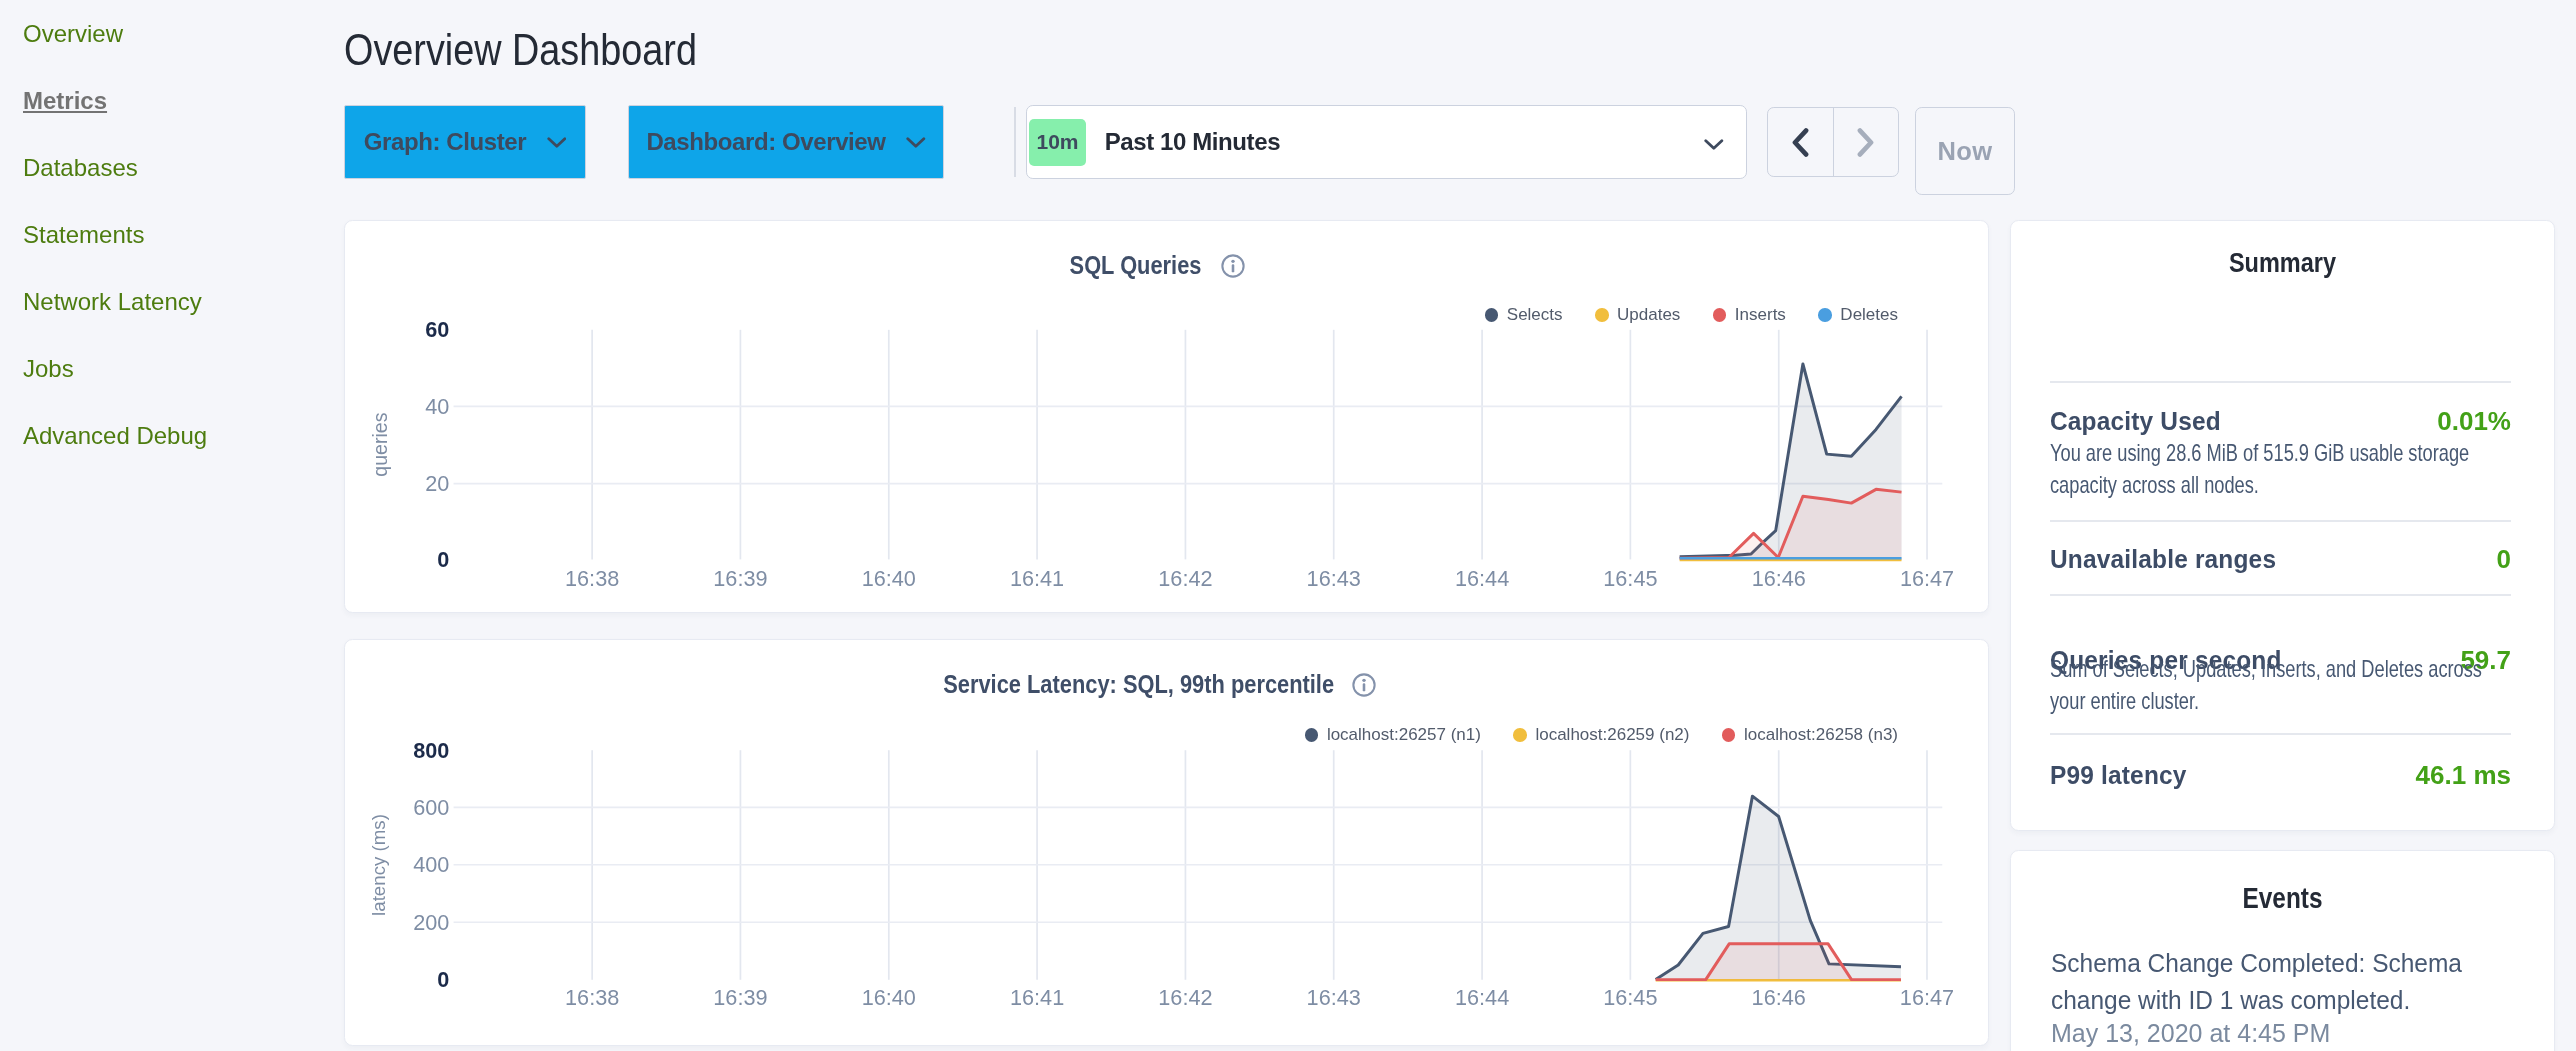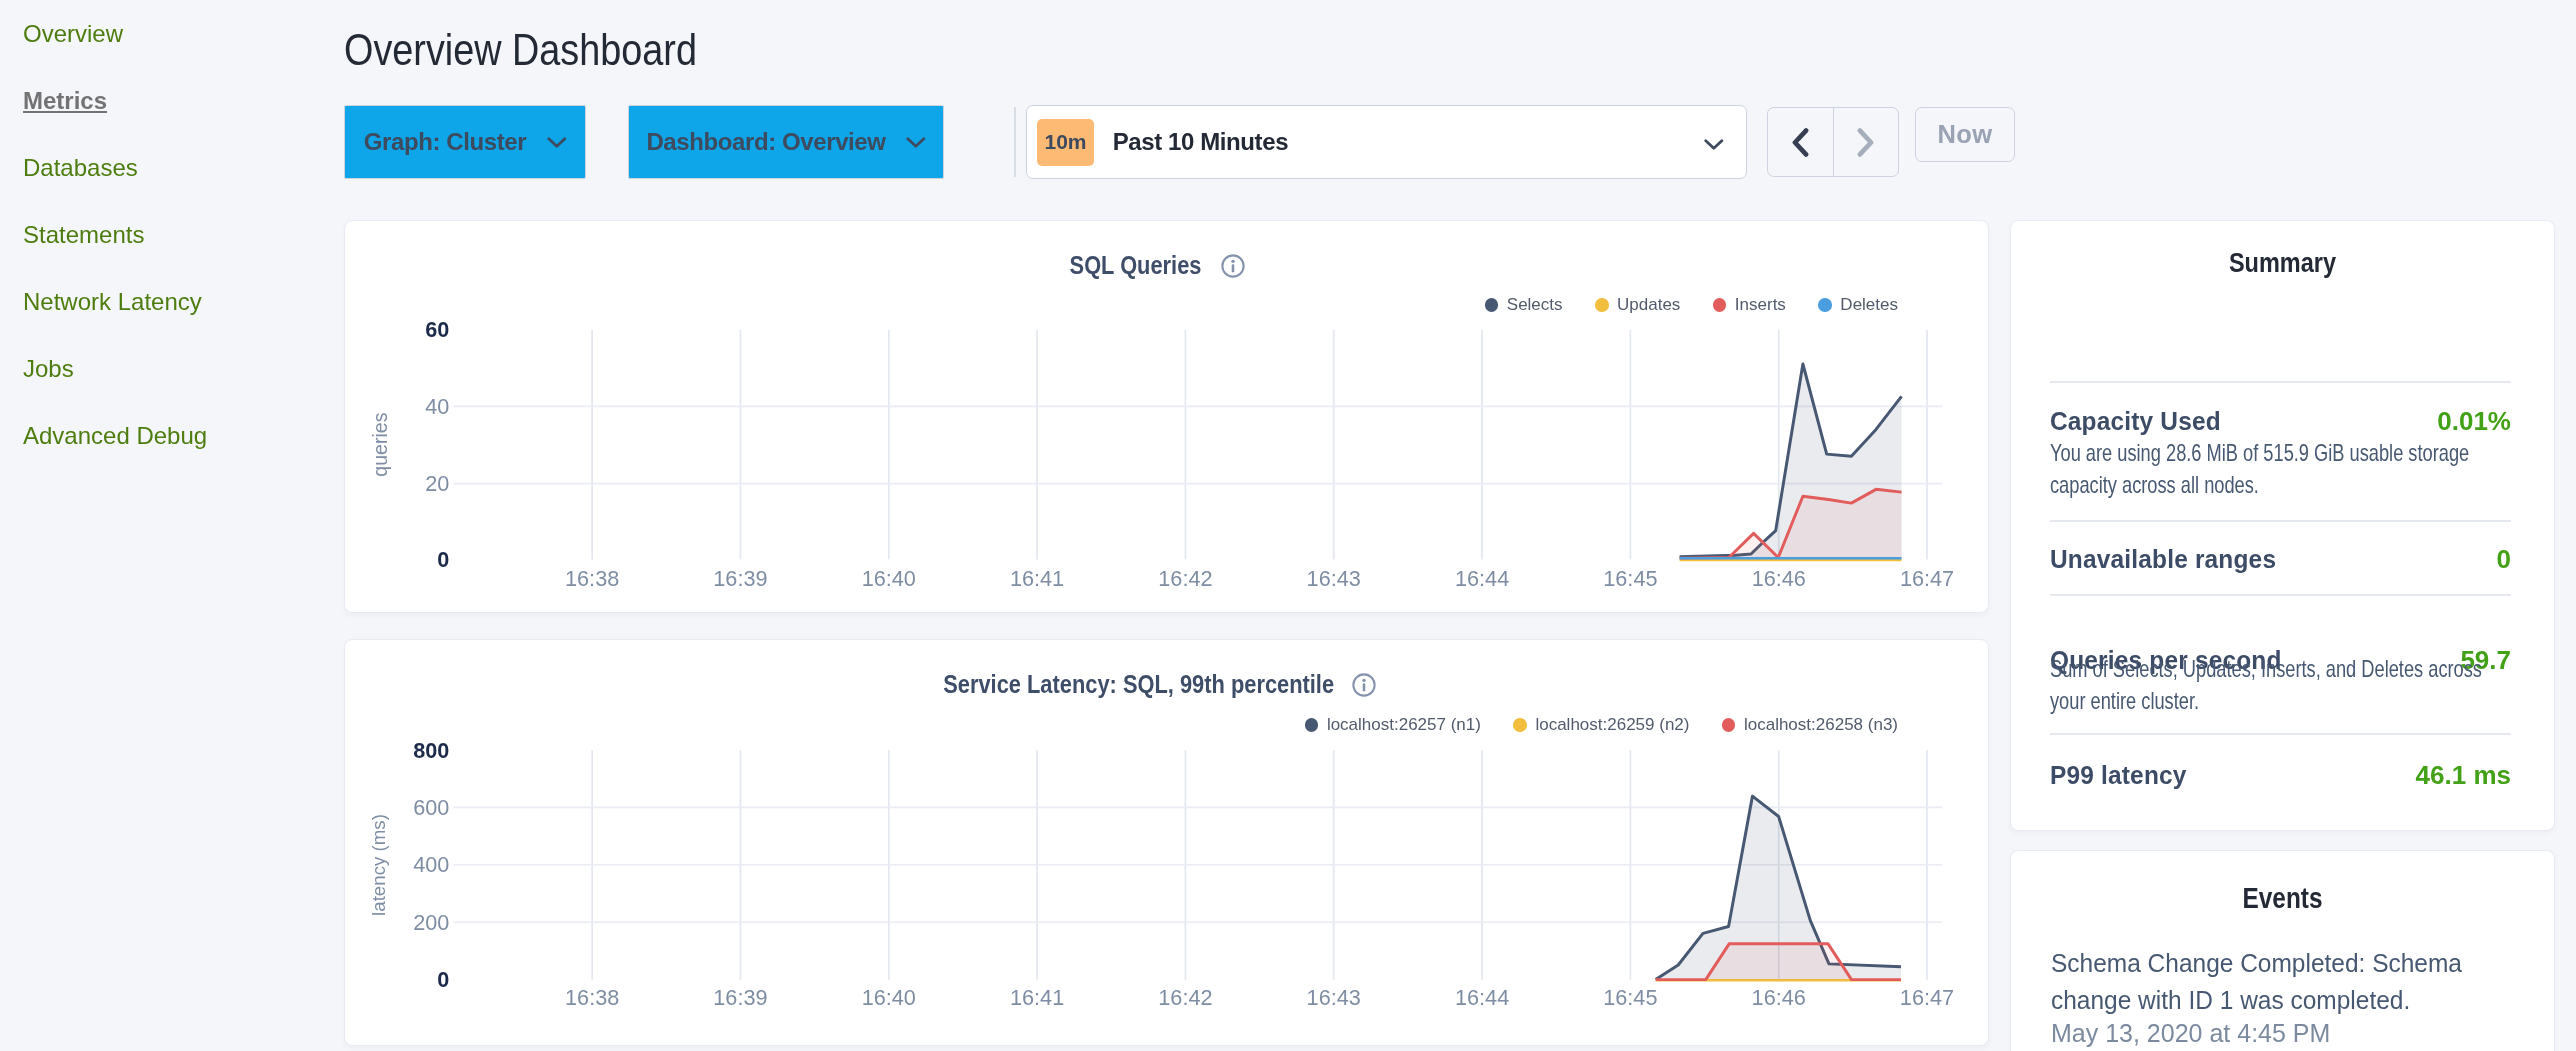--- a/index.html
+++ b/index.html
@@ -11,37 +11,37 @@
 .nav li.active { color:#737373; font-weight:bold;text-decoration:underline; }
 
 h1.title { position:absolute; left:344px; top:26px; font-size:45px; line-height:48px; font-weight:400; color:#242a35; transform:scaleX(0.84); transform-origin:0 0; white-space:nowrap; }
 
 .btn { position:absolute; top:105px; height:74px; background:#0ea5e9; border:1.7px solid #ccd2df; border-radius:2px; display:flex; align-items:center; justify-content:center; font-size:24px; font-weight:bold; color:#3e4a5e; letter-spacing:-0.4px; }
 .btn .chev { margin-left:20.4px; }
 #dd1 { left:344px; width:242px; }
 #dd2 { left:628px; width:316px; }
 #vsep { position:absolute; left:1014px; top:107px; width:1.7px; height:70px; background:#d8dce5; }
 #timepick { position:absolute; left:1026px; top:105px; width:721px; height:74px; background:#fff; border:1.7px solid #ccd2df; border-radius:6.8px; display:flex; align-items:center; }
-#timepick .badge { margin-left:10px; width:57px; height:47px; border-radius:5.1px; background:#fdba74; color:#3e4a5e; font-weight:bold; font-size:21px; display:flex; align-items:center; justify-content:center;text-align:right; }
+#timepick .badge { margin-left:2px; width:57px; height:47px; border-radius:5.1px; background:#86efac; color:#3e4a5e; font-weight:bold; font-size:21px; display:flex; align-items:center; justify-content:center;text-align:right; }
 #timepick .lbl { margin-left:18.7px; font-size:24px; font-weight:bold; color:#242a35; letter-spacing:-0.4px; }
 #timepick .chev { position:absolute; right:22px; top:33px; }
 #arrows { position:absolute; left:1767px; top:107px; width:132px; height:70px; background:transparent; border:1.7px solid #ccd2df; border-radius:6.8px; display:flex; }
 #arrows .half { flex:1; display:flex; align-items:center; justify-content:center; }
 #arrows .half:first-child { border-right:1.7px solid #ccd2df; }
-#nowbtn { position:absolute; left:1915px; top:107px; width:100px; height:55px; background:transparent; border:1.7px solid #ccd2df; border-radius:6.8px; display:flex; align-items:center; justify-content:center; font-size:25.5px; font-weight:bold; color:#9aa3b3; letter-spacing:0.4px; }
+#nowbtn { position:absolute; left:1915px; top:107px; width:100px; height:88px; background:transparent; border:1.7px solid #ccd2df; border-radius:6.8px; display:flex; align-items:center; justify-content:center; font-size:25.5px; font-weight:bold; color:#9aa3b3; letter-spacing:0.4px; }
 
 .card { position:absolute; background:#fff; border:1.7px solid #e7eaf2; border-radius:8.5px; box-shadow:0 2.6px 5.1px rgba(60,70,90,0.04); }
 #chart1 { left:344px; top:220px; width:1645px; height:393px; }
 #chart2 { left:344px; top:639px; width:1645px; height:407px; }
 #summary { left:2010px; top:220px; width:545px; height:611px; }
 #events { left:2010px; top:850px; width:545px; height:255px; }
 
 .ctitle { position:absolute; left:0; right:0; top:29px; display:flex; align-items:center; justify-content:center; gap:0; font-size:26px; font-weight:bold; color:#3f4e68; }
 .ctitle .t { transform:scaleX(0.84); transform-origin:center; white-space:nowrap; }
-.legend { position:absolute; right:90px; display:flex; align-items:center; gap:12px; font-size:17px; color:#525b6b; }
+.legend { position:absolute; right:90px; display:flex; align-items:center; gap:12px; font-size:17px; color:#525b6b;margin-top:10px; }
 .legend .it { display:flex; align-items:center; gap:8.5px; margin-left:20.4px; }
 .legend .dot { width:13.6px; height:13.6px; border-radius:50%; }
 
 .sumtitle { position:absolute; top:26px; left:0; right:0; text-align:center; font-size:28px; font-weight:bold; color:#242a35; transform:scaleX(0.84); }
 .srow { position:absolute; left:39px; right:43px; display:flex; justify-content:space-between; align-items:baseline; font-size:26px; font-weight:bold; }
 .srow .l { color:#3d4c66; letter-spacing:0.2px; transform:scaleX(0.94); transform-origin:0 50%; }
 .srow .v { color:#43a117; }
 .srow .link { color:#2d8ef0; margin-right:auto; margin-left:3.4px; transform:scaleX(0.91); transform-origin:0 50%; }
 .sdesc { position:absolute; left:39px; width:595px; font-size:23.4px; line-height:32px; color:#475872; transform:scaleX(0.78); transform-origin:0 0; }
 .sdiv { position:absolute; left:39px; right:43px; height:1.7px; background:#e5e8ee; }

